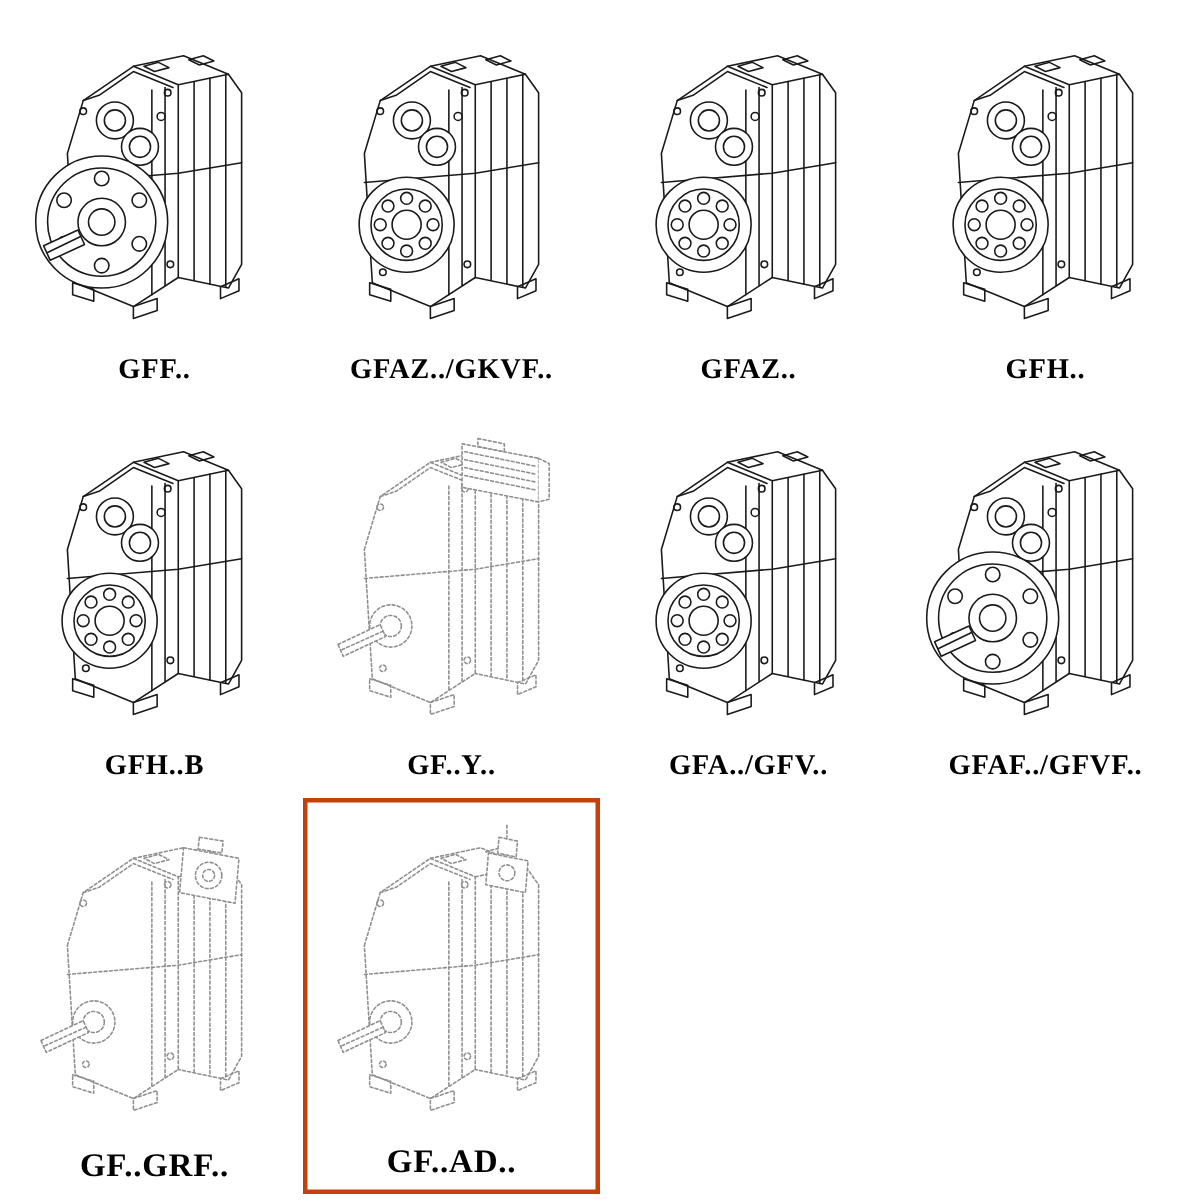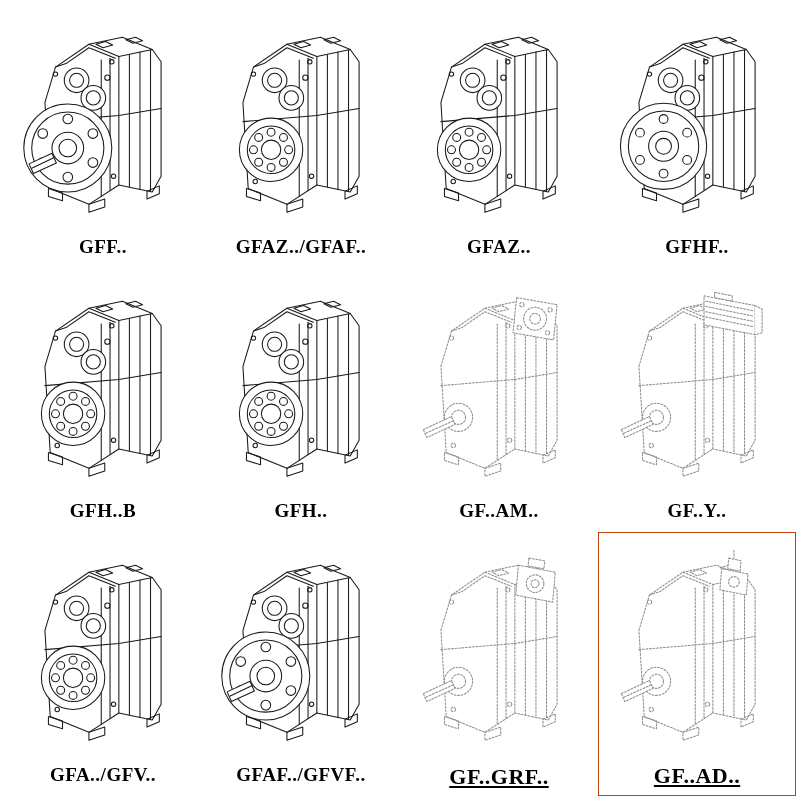--- a/index.html
+++ b/index.html
@@ -8,22 +8,22 @@
     display:grid; grid-template-columns:repeat(4,1fr); grid-template-rows:repeat(3,1fr);
     padding:4px; font-family:"Liberation Serif", serif;
   }
   .cell { display:flex; flex-direction:column; align-items:center; justify-content:flex-start; min-width:0; }
   .fig { flex:1 1 auto; width:100%; display:flex; align-items:center; justify-content:center; }
   svg.drawing { width:176px; height:208px; stroke:#1a1a1a; stroke-width:1.2; fill:none;
                 stroke-linejoin:round; stroke-linecap:round; }
   svg.drawing.dotted { stroke:#8f8f8f; stroke-dasharray:2.2 1.8; }
   .label { font-weight:700; font-size:19px; color:#000; letter-spacing:0.5px;
            padding:2px 0 10px 0; white-space:nowrap; }
-  .label.lbl-lg { font-size:22px; padding-bottom:6px;text-decoration:underline; }
-  .cell.boxed { border:1px solid #c2410c; }
+  .label.lbl-lg { font-size:22px; padding-bottom:6px; }
+  .cell.boxed { border:3px solid #c2410c; }
   .defs-holder { position:absolute; width:0; height:0; overflow:hidden; }
 </style>
 </head>
 <body>
 
 <svg class="defs-holder" aria-hidden="true">
   <defs>
     <g id="sym-body">
       <path d="M34,96 L46,56 L84,30 L118,44 L118,190 L84,212 L40,194 Z"></path>
       <path d="M118,44 L156,36 L166,50 L166,180 L156,198 L118,190"></path>
@@ -144,77 +144,57 @@
   </div>
 
   <div class="cell">
     <div class="fig">
       <svg class="drawing" viewBox="0 0 200 230">
         <use href="#sym-body"></use>
           <use href="#sym-bores"></use>
           <use href="#sym-bearing"></use>
       </svg>
     </div>
-    <div class="label">GFAZ../GFAF..</div>
+    <div class="label">GFAZ../GKVF..</div>
   </div>
 
   <div class="cell">
     <div class="fig">
       <svg class="drawing" viewBox="0 0 200 230">
         <use href="#sym-body"></use>
           <use href="#sym-bores"></use>
           <use href="#sym-bearing"></use>
       </svg>
     </div>
     <div class="label">GFAZ..</div>
   </div>
 
-  <div class="cell">
-    <div class="fig">
-      <svg class="drawing" viewBox="0 0 200 230">
-        <use href="#sym-body"></use>
-          <use href="#sym-bores"></use>
-          <use href="#sym-flange-hollow"></use>
-      </svg>
-    </div>
-    <div class="label">GFHF..</div>
+
+  <div class="cell">
+    <div class="fig">
+      <svg class="drawing" viewBox="0 0 200 230">
+        <use href="#sym-body"></use>
+          <use href="#sym-bores"></use>
+          <use href="#sym-bearing"></use>
+      </svg>
+    </div>
+    <div class="label">GFH..</div>
   </div>
 
   <div class="cell">
     <div class="fig">
       <svg class="drawing" viewBox="0 0 200 230">
         <use href="#sym-body"></use>
           <use href="#sym-bores"></use>
           <use href="#sym-bearing"></use>
       </svg>
     </div>
     <div class="label">GFH..B</div>
   </div>
 
-  <div class="cell">
-    <div class="fig">
-      <svg class="drawing" viewBox="0 0 200 230">
-        <use href="#sym-body"></use>
-          <use href="#sym-bores"></use>
-          <use href="#sym-bearing"></use>
-      </svg>
-    </div>
-    <div class="label">GFH..</div>
-  </div>
-
-  <div class="cell">
-    <div class="fig">
-      <svg class="drawing dotted" viewBox="0 0 200 230">
-        <use href="#sym-body"></use>
-          <use href="#sym-shaft-out"></use>
-          <use href="#sym-sqflange"></use>
-      </svg>
-    </div>
-    <div class="label">GF..AM..</div>
-  </div>
 
   <div class="cell">
     <div class="fig">
       <svg class="drawing dotted" viewBox="0 0 200 230">
         <use href="#sym-body"></use>
           <use href="#sym-shaft-out"></use>
           <use href="#sym-motor"></use>
       </svg>
     </div>
     <div class="label">GF..Y..</div>

